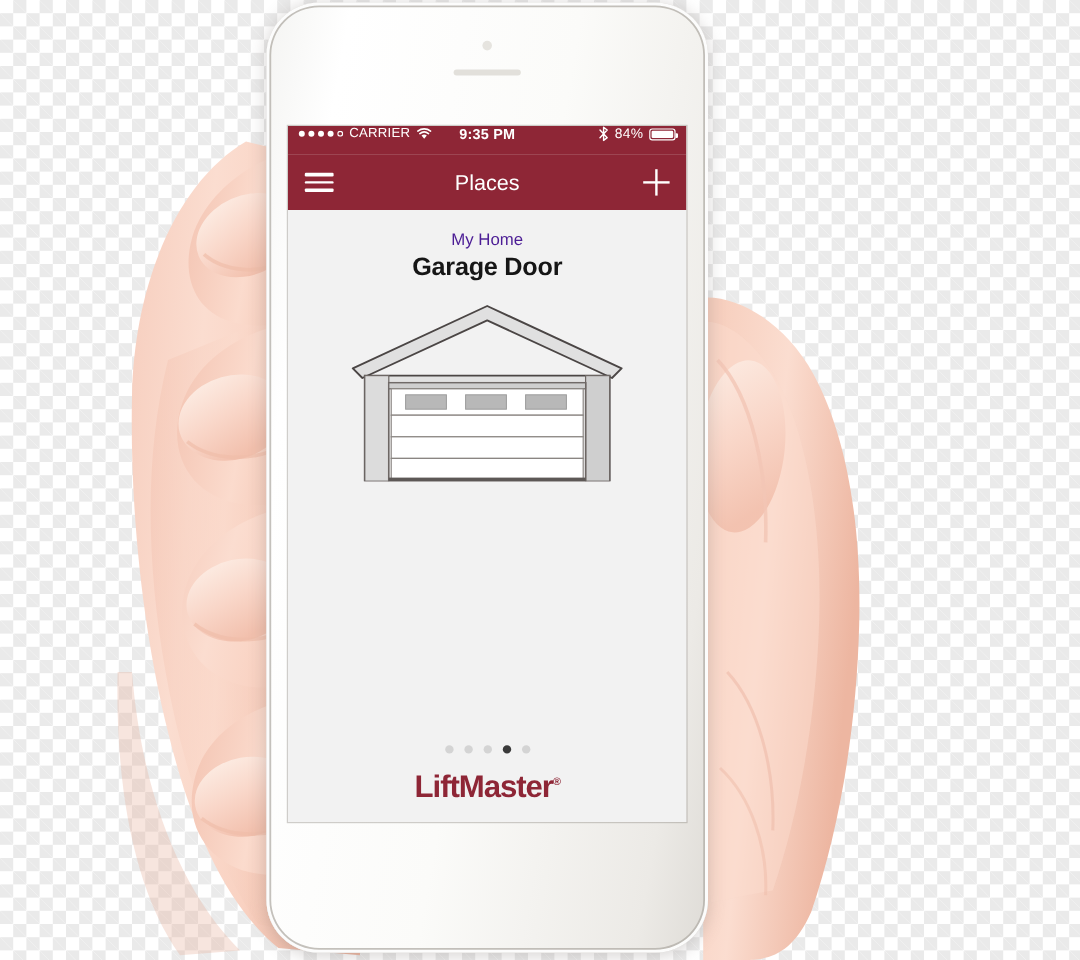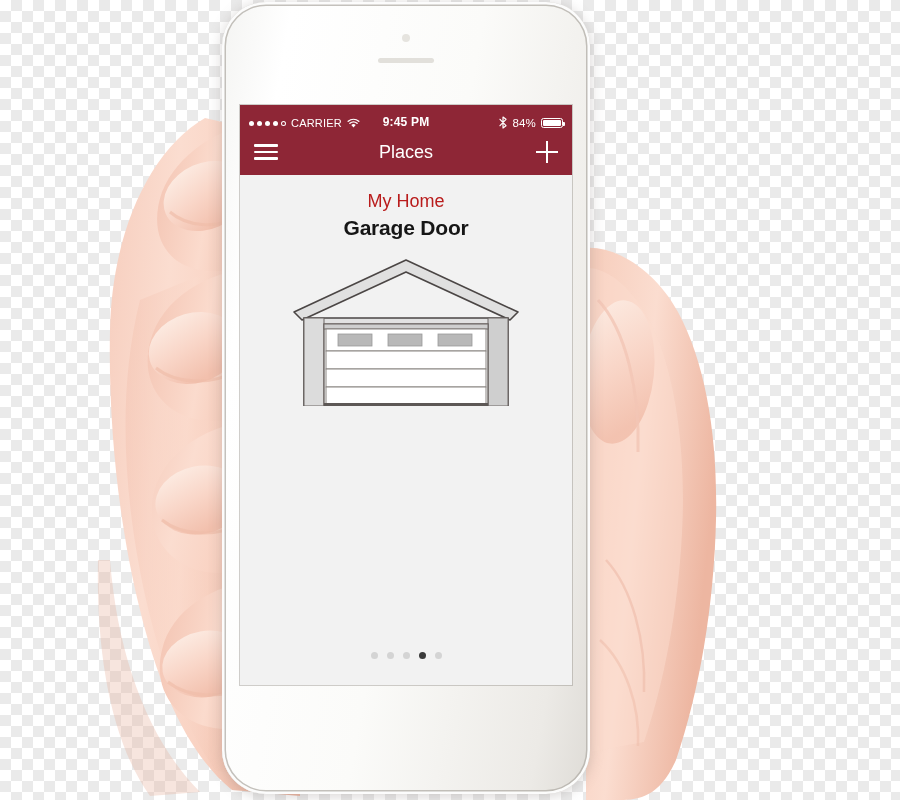--- a/index.html
+++ b/index.html
@@ -43,21 +43,21 @@
   
   #screen{
     position:absolute; left:18px; top:103px; width:332px; height:580px;
     background:#f2f2f2; overflow:hidden;
     box-shadow:0 0 0 1px rgba(150,146,140,.45);
   }
 
   
   .statusbar{
     height:24px; background:#8e2636; color:#fff;
-    display:flex; align-items:flex-end; padding:0 9px;
+    display:flex; align-items:flex-start; padding:0 9px;
     font-size:11.5px; letter-spacing:.2px;
   }
   .sb-left{ display:flex; align-items:center; gap:5px; flex:1; }
   .sb-center{ font-weight:bold; font-size:12px; }
   .sb-right{ display:flex; align-items:center; gap:5px; flex:1; justify-content:flex-end; }
   .dots{ display:flex; gap:3px; align-items:center; }
   .dots i{ width:5px; height:5px; border-radius:50%; background:#fff; display:block; }
   .dots i.hollow{ background:transparent; box-shadow:inset 0 0 0 1px #fff; }
   .carrier{ font-size:11px; }
   .batt{
@@ -79,21 +79,21 @@
     position:absolute; left:0; right:0; text-align:center;
     font-size:18px; font-weight:normal; pointer-events:none;
   }
   .plus{ margin-left:auto; width:22px; height:22px; position:relative; cursor:pointer; }
   .plus::before,.plus::after{ content:""; position:absolute; background:#fff; }
   .plus::before{ left:0; top:10px; width:22px; height:2px; }
   .plus::after{ top:0; left:10px; height:22px; width:2px; }
 
   
   .content{ padding-top:16px; text-align:center; height:510px; position:relative; }
-  .place-name{ font-size:18px; color:#b91c1c; }
+  .place-name{ font-size:14px; color:#4c1d95; }
   .device-name{ font-size:21px; font-weight:bold; color:#161616; margin-top:4px; letter-spacing:-.2px; }
   .door-art{ margin:14px auto 0; display:block; }
   .status-text{
     margin-top:12px; font-size:12.5px; color:#272727; letter-spacing:.55px;
   }
 
   
   .footer{ position:absolute; left:0; right:0; bottom:0; padding-bottom:14px; text-align:center; }
   .pagedots{ display:flex; justify-content:center; gap:9px; margin-bottom:12px; }
   .pagedots i{ width:7px; height:7px; border-radius:50%; background:#d4d4d4; display:block; }
@@ -185,21 +185,21 @@
             <i></i>
             <i class="hollow"></i>
         </span>
         <span class="carrier">CARRIER</span>
         <svg width="13" height="11" viewBox="0 0 13 11">
           <path d="M6.5 9.6 L4.3 6.9 a3.6 3.6 0 0 1 4.4 0 Z" fill="#fff"></path>
           <path d="M2.9 5.3 a5.8 5.8 0 0 1 7.2 0" stroke="#fff" stroke-width="1.4" fill="none" stroke-linecap="round"></path>
           <path d="M1.2 3.2 a8.6 8.6 0 0 1 10.6 0" stroke="#fff" stroke-width="1.4" fill="none" stroke-linecap="round"></path>
         </svg>
       </div>
-      <div class="sb-center">9:45 PM</div>
+      <div class="sb-center">9:35 PM</div>
       <div class="sb-right">
         <svg width="8" height="13" viewBox="0 0 8 13">
           <path d="M1 3.3 L7 9.7 L4 12 L4 1 L7 3.3 L1 9.7" stroke="#fff" stroke-width="1.2" fill="none" stroke-linejoin="round" stroke-linecap="round"></path>
         </svg>
         <span>84%</span>
         <span class="batt">
             <b></b>
           </span>
       </div>
     </div>
@@ -247,17 +247,20 @@
 
 
       <div class="footer">
         <div class="pagedots">
           <i></i>
             <i></i>
             <i></i>
             <i class="active"></i>
             <i></i>
         </div>
+        <div class="logo">
+          <span>LiftMaster</span><sup>®</sup>
+        </div>
       </div>
     </div>
 
   </div>
 </div>
 
 </body></html>

